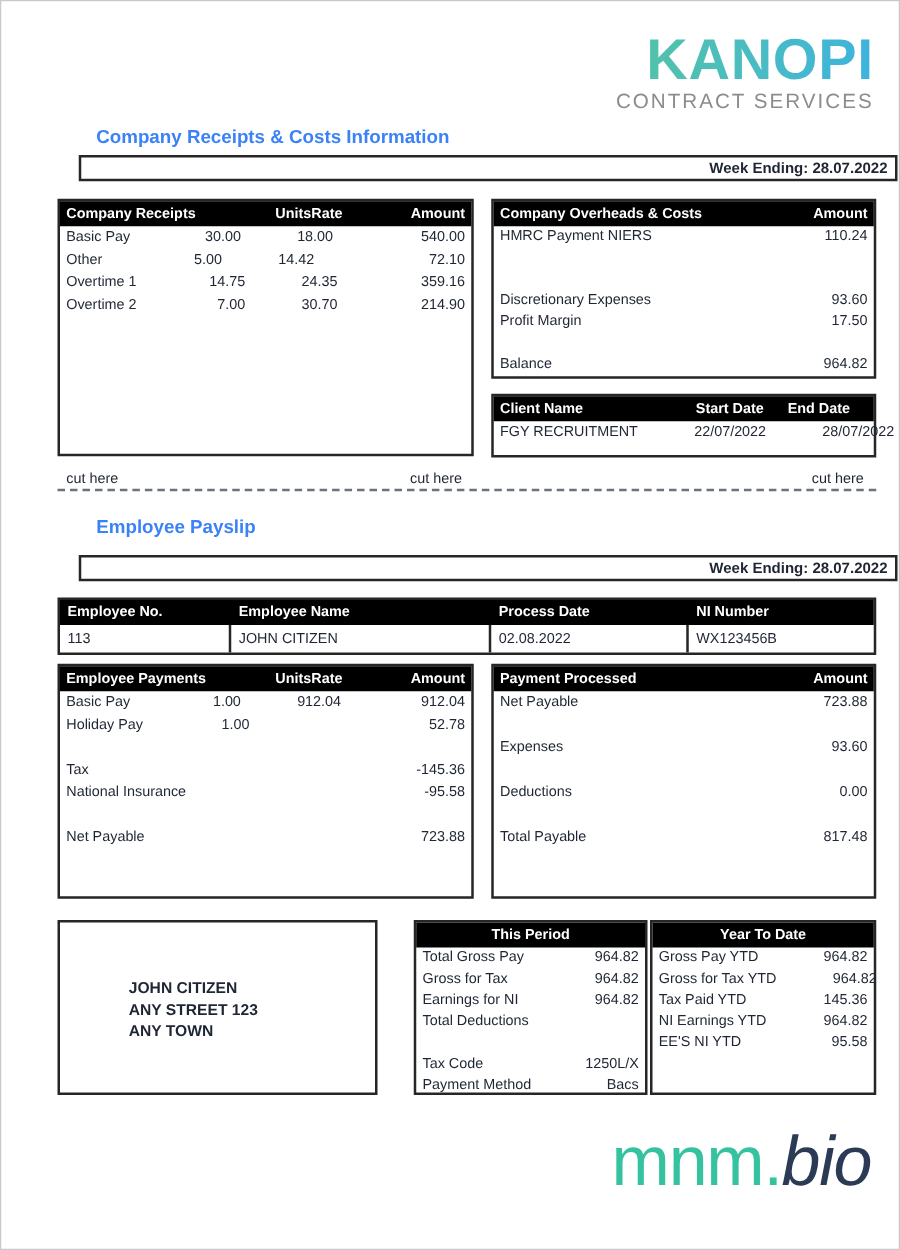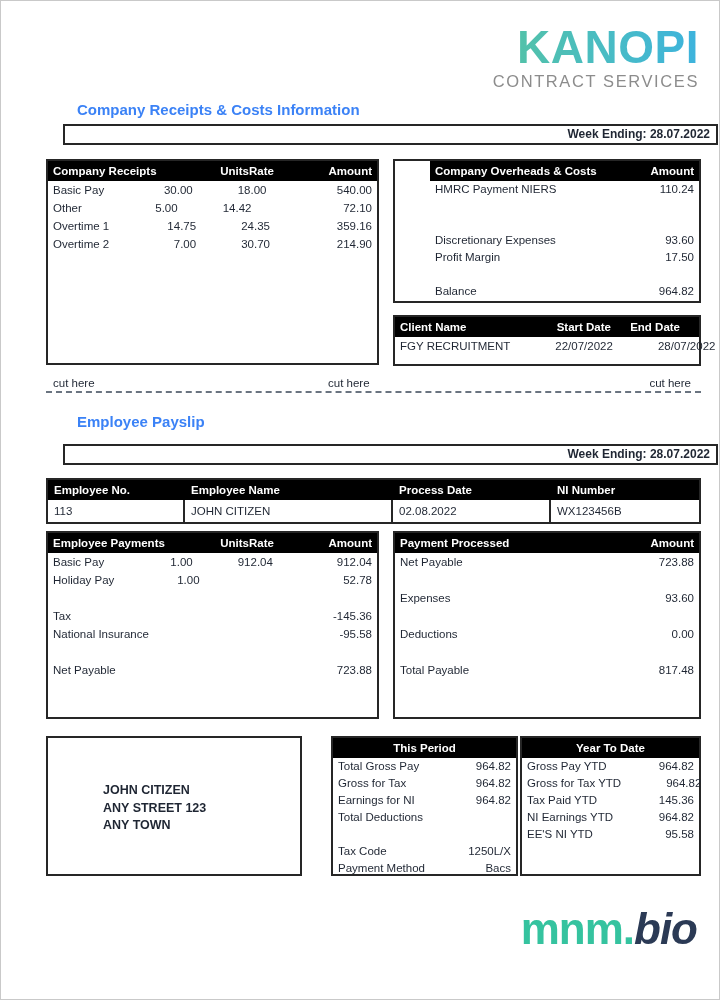--- a/index.html
+++ b/index.html
@@ -49,21 +49,21 @@
   .cutline {
     position:absolute; left:45px; width:655px; height:17px;
     border-bottom:2px dashed #6a7480; font-size:11.5px; color:#1f2633;
   }
   .cutline span { position:absolute; bottom:2px; }
   .cut-l { left:7px; } .cut-c { left:282px; } .cut-r { right:10px; }
   
   .addr-box { position:absolute; border:2px solid #262626; background:#fff; }
   .addr-text { margin:44px 0 0 55px; font-size:12.5px; line-height:17.5px; font-weight:600; }
   
-  .mnm { position:absolute; top:896px; right:22px; font-size:44px; font-weight:700; letter-spacing:-1px; line-height:64px; }
+  .mnm { position:absolute; top:896px; right:22px; font-size:56px; font-weight:400; letter-spacing:-1px; line-height:64px; }
   .mnm-green { color:#35c39f; font-style:normal; }
   .mnm-dark { color:#2b3a55; font-style:italic; }
 </style>
 </head>
 <body>
 
 <div class="page">
 
   <div class="logo">
     <div class="logo-main">KANOPI</div>
@@ -99,21 +99,21 @@
       <div class="c-a">359.16</div>
     </div>
     <div class="trow">
       <div class="c-label">Overtime 2</div>
       <div class="c-u">7.00</div>
       <div class="c-r">30.70</div>
       <div class="c-a">214.90</div>
     </div>
   </div>
 
-  <div class="tbl" style="left:392px; top:158px; width:308px; height:144px;padding-left:35px;">
+  <div class="tbl" style="left:392px; top:158px; width:308px; height:144px;">
     <div class="thead">
       <div class="c-label">Company Overheads &amp; Costs</div>
       <div class="c-amt">Amount</div>
     </div>
     <div class="trow h17">
       <div class="c-label">HMRC Payment NIERS</div>
       <div class="c-amt">110.24</div>
     </div>
     <div class="trow h17"></div>
     <div class="trow h17"></div>

